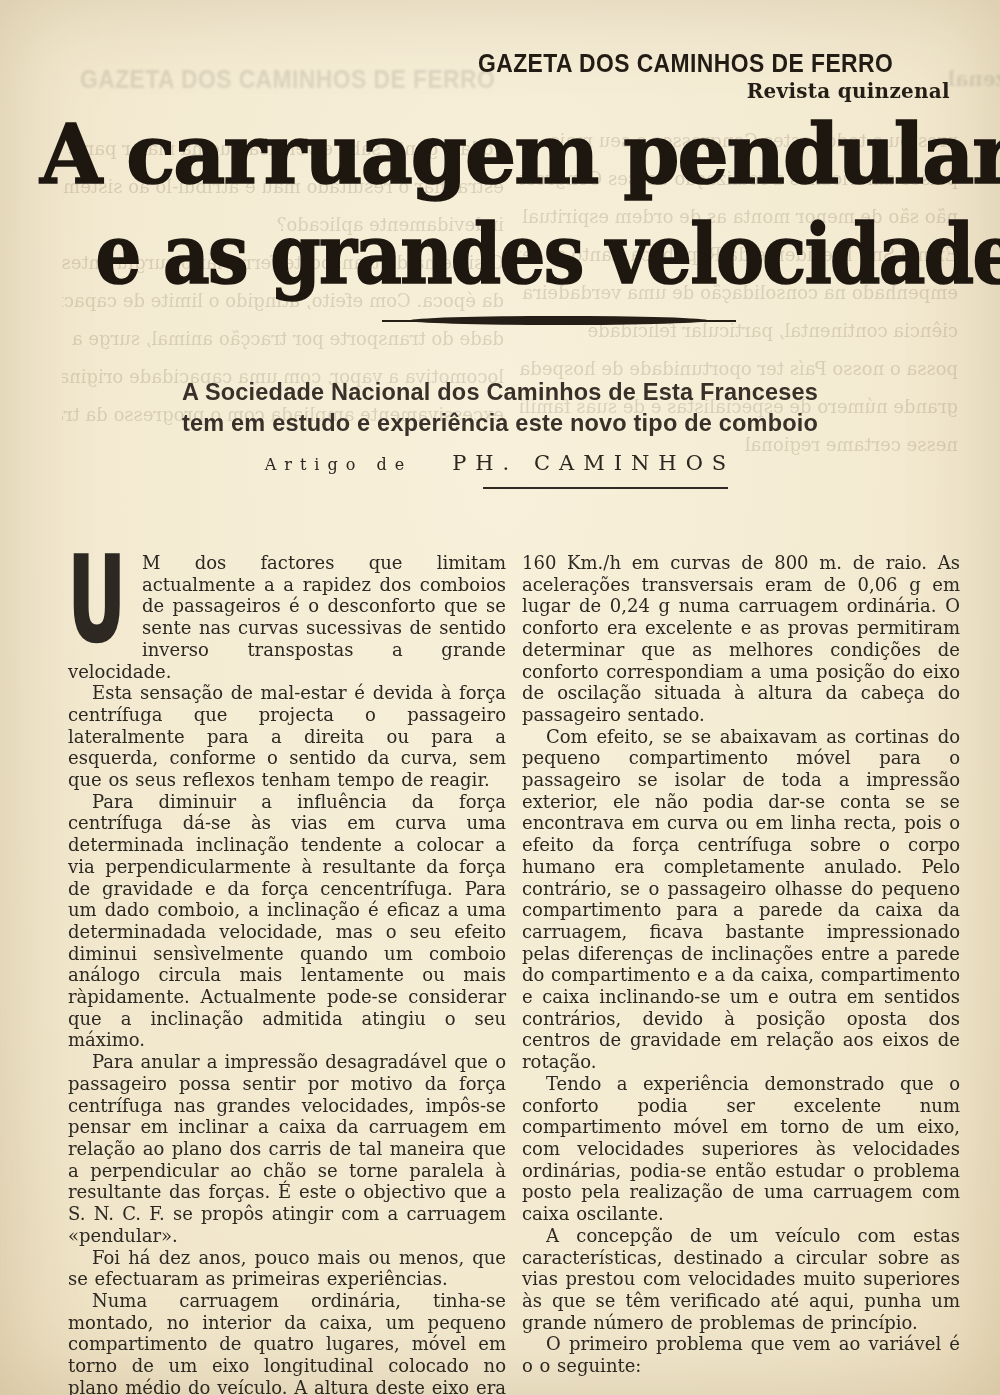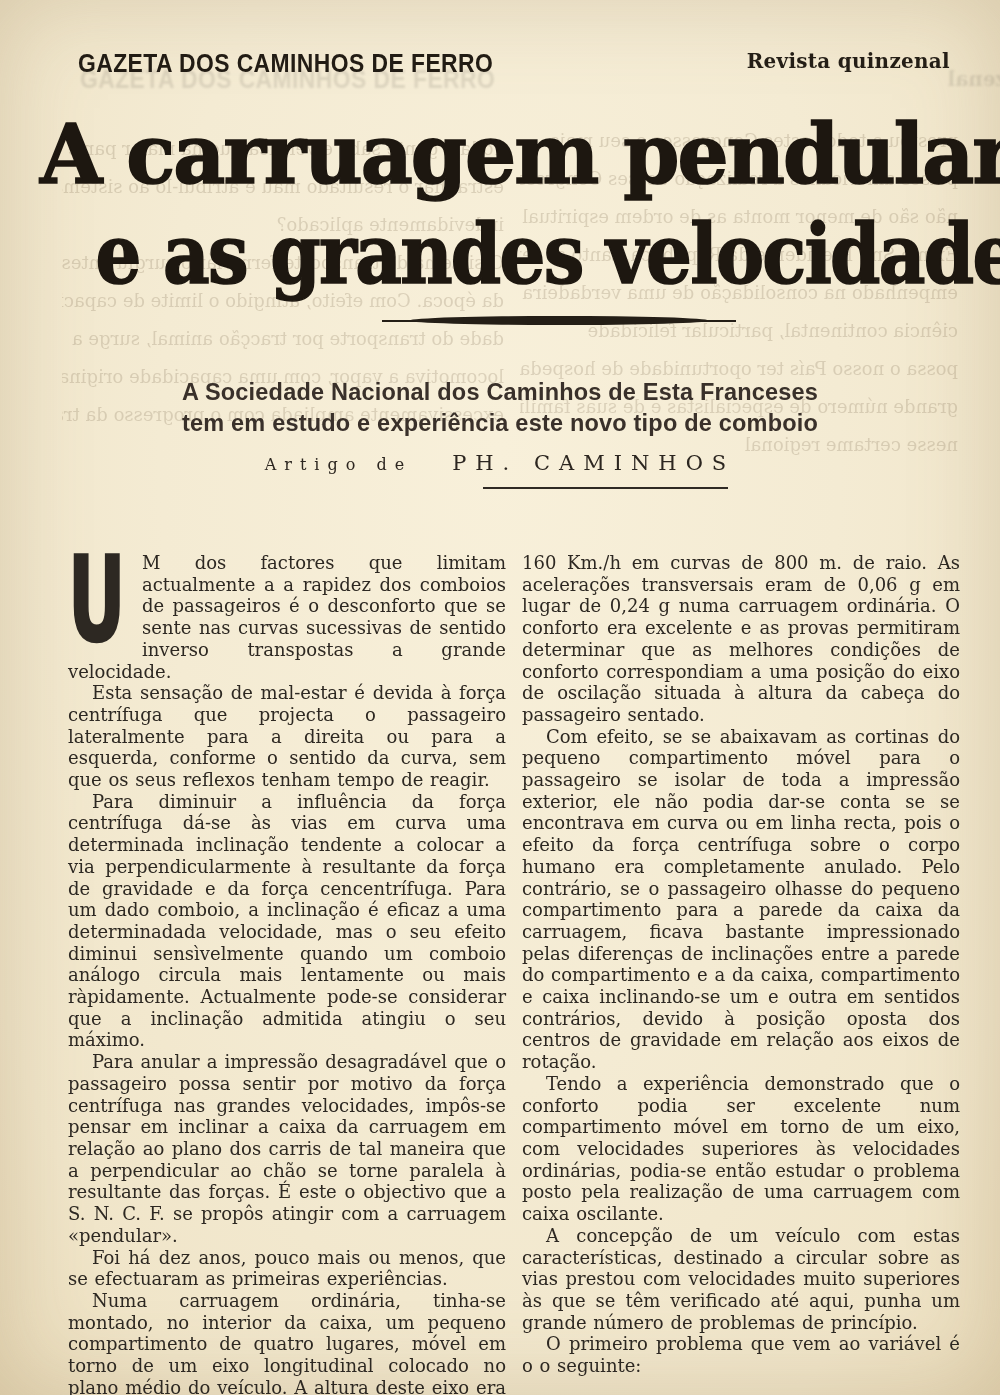--- a/index.html
+++ b/index.html
@@ -45,22 +45,23 @@
   }
   .mast-ghost.right{
     top:66px;right:52px;
     font:bold 21px/26px "DejaVu Serif", serif;
     transform:scaleX(-.95);transform-origin:100% 0;
   }
 
   
   .masthead{
     position:absolute;top:48px;left:78px;right:50px;
-    display:flex;justify-content:space-between;align-items:flex-start;
+    display:flex;justify-content:space-between;align-items:flex-end;
     z-index:2;
+    flex-direction:column;
   }
   .mast-left{
     font:bold 26px/30px "Liberation Sans", sans-serif;
     letter-spacing:.5px;color:#221c14;
     transform:scaleX(.88);transform-origin:0 50%;
     white-space:nowrap;
   }
   .mast-right{
     font:bold 21px/26px "DejaVu Serif", serif;
     color:#241e16;letter-spacing:.3px;

